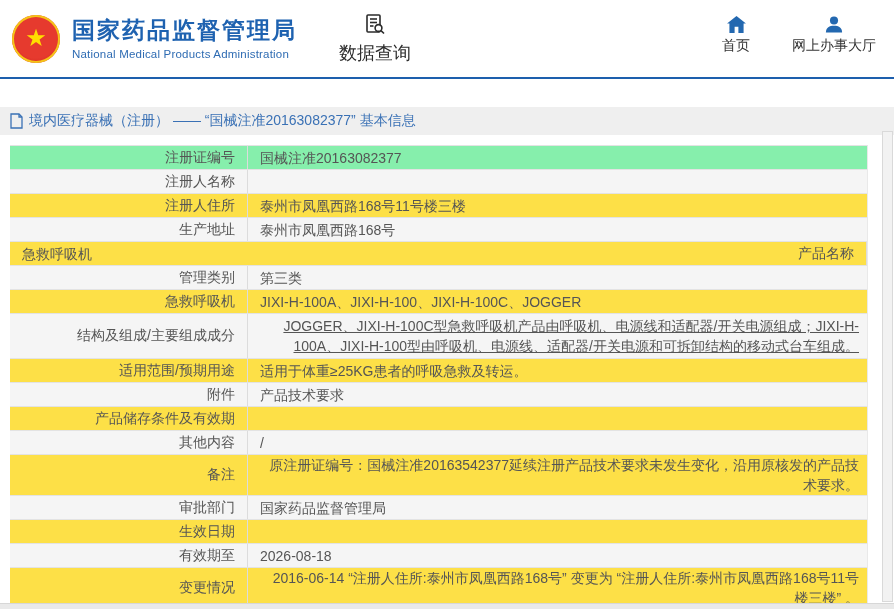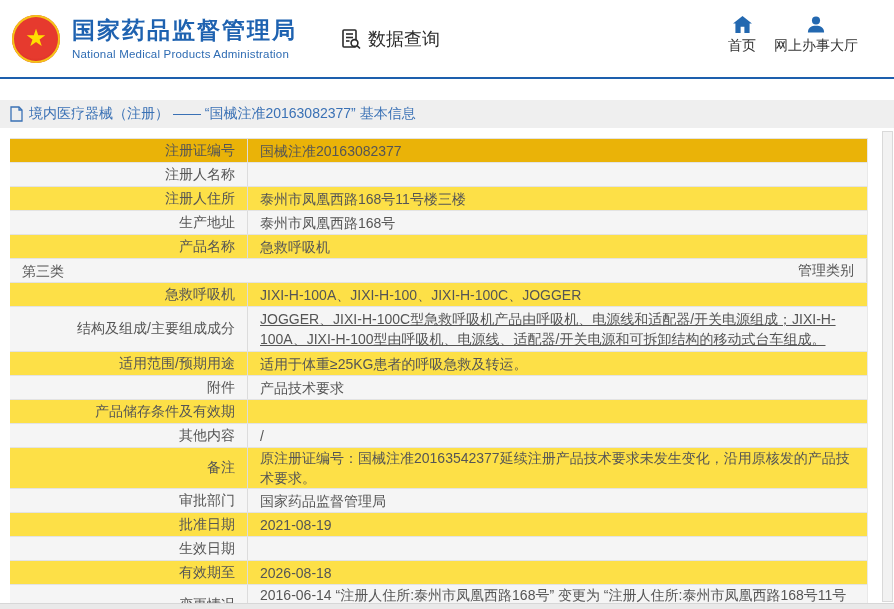--- a/index.html
+++ b/index.html
@@ -10,36 +10,36 @@
   
   .header { position: relative; height: 79px; border-bottom: 2px solid #1d5fad; display: flex; align-items: center; background:#fff; }
   .emblem { width: 48px; height: 48px; margin-left: 12px; border-radius: 50%;
             background: radial-gradient(circle at 50% 45%, #e63a2e 0 60%, #c31f14 100%);
             display: flex; align-items: center; justify-content: center;
             box-shadow: 0 0 0 2px #f5c518 inset; flex: 0 0 auto; }
   .emblem .star { color: #ffde00; font-size: 24px; line-height: 1; transform: translateY(-1px); }
   .title-block { margin-left: 12px; }
   .cn-title { color: #1e62b0; font-size: 23px; font-weight: bold; letter-spacing: 2px; line-height: 1.2; }
   .en-title { color: #2f6cb3; font-size: 11.5px; margin-top: 3px; letter-spacing: 0.2px; }
-  .section-entry { display: flex; align-items: center; gap: 5px; margin-left: 42px; color: #2b2b2b; font-size: 18px; cursor: pointer; }
-  .nav { position: absolute; right: 36px; top: 16px; display: flex; gap: 18px; }
+  .section-entry { display: flex; align-items: center; gap: 5px; margin-left: 42px; color: #2b2b2b; font-size: 18px; cursor: pointer; flex-direction: column; }
+  .nav { position: absolute; right: 18px; top: 16px; display: flex; gap: 42px; }
   .nav-item { display: flex; flex-direction: column; align-items: center; gap: 4px; cursor: pointer; }
   .nav-item .txt { font-size: 14px; color: #333; white-space: nowrap; }
 
   
-  .crumb-band { margin-top: 21px; height: 28px; background: #efefef; display: flex; align-items: center; padding-left: 10px; gap: 6px; }
+  .crumb-band { margin-top: 28px; height: 28px; background: #efefef; display: flex; align-items: center; padding-left: 10px; gap: 6px; }
   .crumb-text { color: #3a71b5; font-size: 14px; }
 
   
   .table-wrap { position: relative; margin: 10px 12px 0 10px; }
   .table { width: 858px; border-top: 1px solid #e3e3e3; border-right: 1px solid #e9e9e9; }
   .row { display: flex; align-items: stretch; min-height: 24px; border-bottom: 1px solid #e3e3e3; background: #fde047; }
   .row:nth-child(even) { background: #f5f5f5; }
-  .row:first-child { background: #eab308; }
-  .cell { display: flex; align-items: center; font-size: 14px; color: #555; }
+  .row:first-child { background: #86efac; }
+  .cell { display: flex; align-items: center; font-size: 14px; color: #555; text-align: right; }
   .cell.label { width: 238px; justify-content: flex-end; text-align: right; padding-right: 12px; border-right: 1px solid #dcdcdc; flex: 0 0 auto; }
   .cell.value { flex: 1; padding-left: 12px; padding-right: 8px; line-height: 20px; }
   .row.tall { min-height: 44px; }
   .row.tall .cell.value { padding-top: 2px; padding-bottom: 2px; text-decoration: underline; }
 
   
   .v-scrollbar { position: absolute; right: 1px; top: 131px; width: 11px; height: 471px;
                  background: #f2f2f2; border: 1px solid #d9d9d9; }
   .h-scrollbar { position: absolute; left: 0; right: 0; bottom: 0; height: 6px;
                  background: #e9e9e9; border-top: 1px solid #d7d7d7; }
@@ -115,26 +115,26 @@
       </div>
       <div class="row">
         <div class="cell label">注册人住所</div>
         <div class="cell value">泰州市凤凰西路168号11号楼三楼</div>
       </div>
       <div class="row">
         <div class="cell label">生产地址</div>
         <div class="cell value">泰州市凤凰西路168号</div>
       </div>
       <div class="row">
+        <div class="cell value">急救呼吸机</div>
         <div class="cell label">产品名称</div>
-        <div class="cell value">急救呼吸机</div>
       </div>
       <div class="row">
+        <div class="cell label">管理类别</div>
         <div class="cell value">第三类</div>
-        <div class="cell label">管理类别</div>
       </div>
       <div class="row">
         <div class="cell label">急救呼吸机</div>
         <div class="cell value">JIXI-H-100A、JIXI-H-100、JIXI-H-100C、JOGGER</div>
       </div>
       <div class="row tall">
         <div class="cell label">结构及组成/主要组成成分</div>
         <div class="cell value">JOGGER、JIXI-H-100C型急救呼吸机产品由呼吸机、电源线和适配器/开关电源组成；JIXI-H-100A、JIXI-H-100型由呼吸机、电源线、适配器/开关电源和可拆卸结构的移动式台车组成。</div>
       </div>
       <div class="row">
@@ -155,24 +155,20 @@
       </div>
       <div class="row">
         <div class="cell label">备注</div>
         <div class="cell value">原注册证编号：国械注准20163542377延续注册产品技术要求未发生变化，沿用原核发的产品技术要求。</div>
       </div>
       <div class="row">
         <div class="cell label">审批部门</div>
         <div class="cell value">国家药品监督管理局</div>
       </div>
       <div class="row">
-        <div class="cell label">批准日期</div>
-        <div class="cell value">2021-08-19</div>
-      </div>
-      <div class="row">
         <div class="cell label">生效日期</div>
         <div class="cell value"></div>
       </div>
       <div class="row">
         <div class="cell label">有效期至</div>
         <div class="cell value">2026-08-18</div>
       </div>
       <div class="row">
         <div class="cell label">变更情况</div>
         <div class="cell value">2016-06-14 “注册人住所:泰州市凤凰西路168号” 变更为 “注册人住所:泰州市凤凰西路168号11号楼三楼” 。</div>

